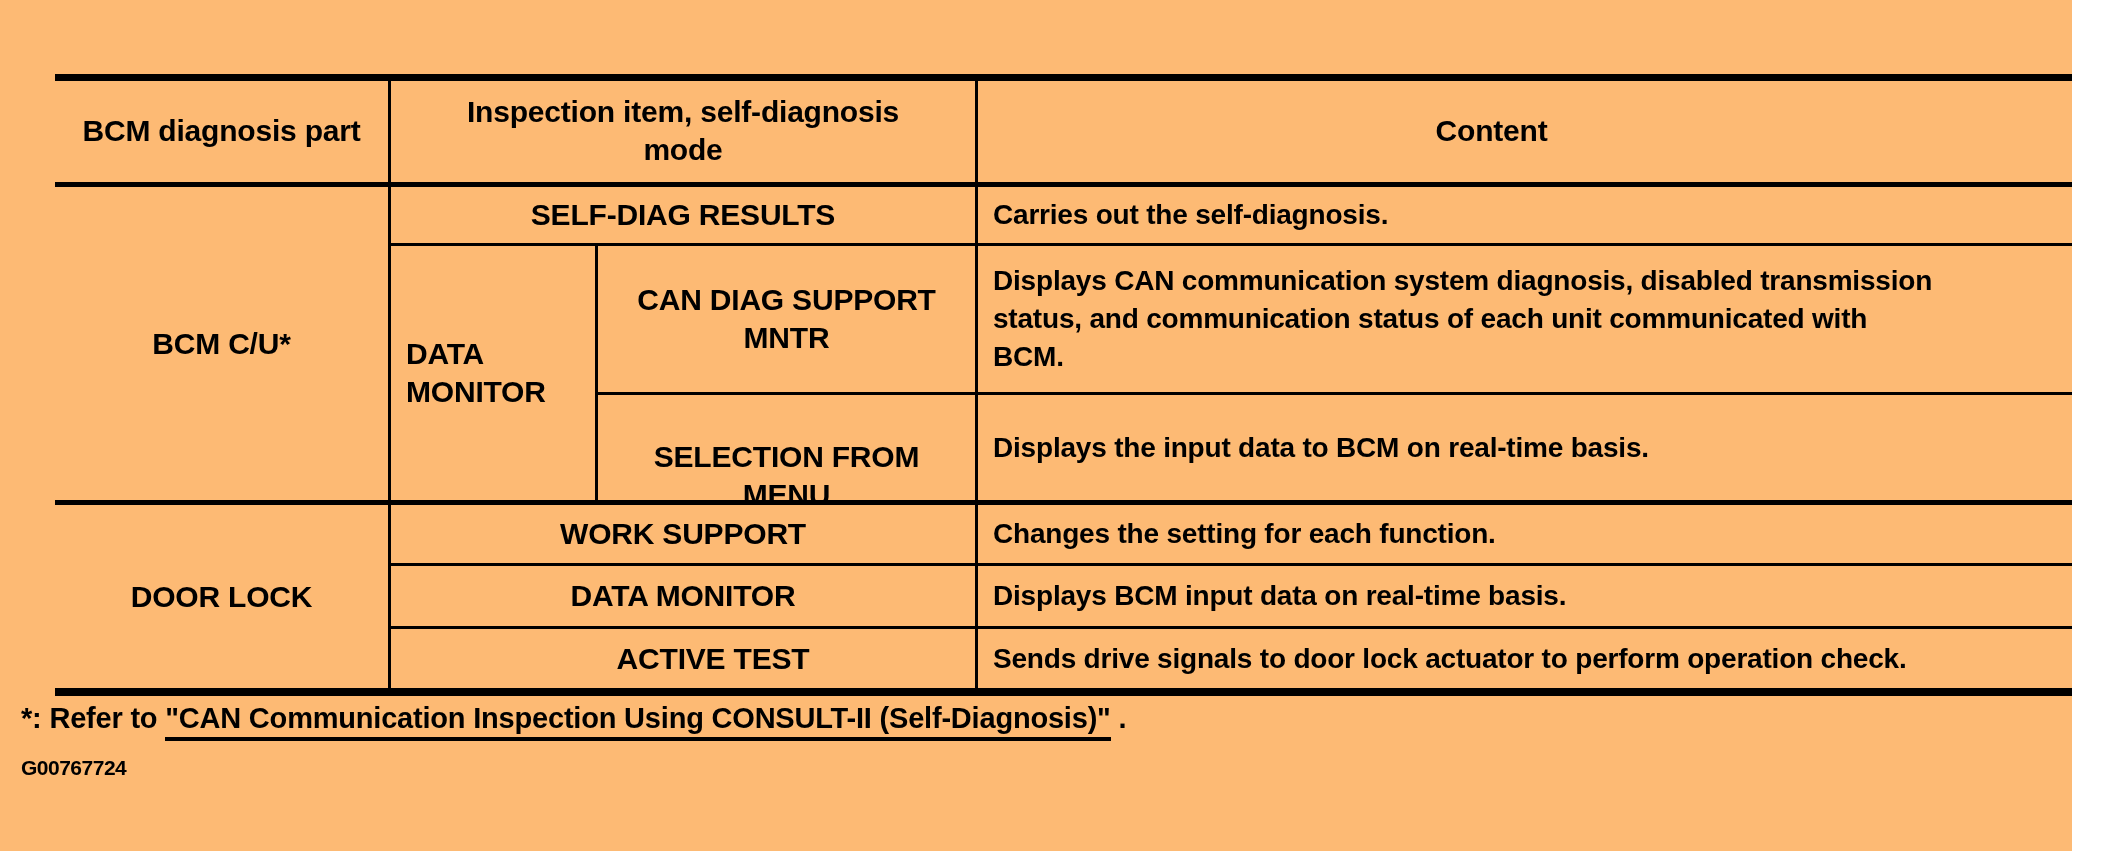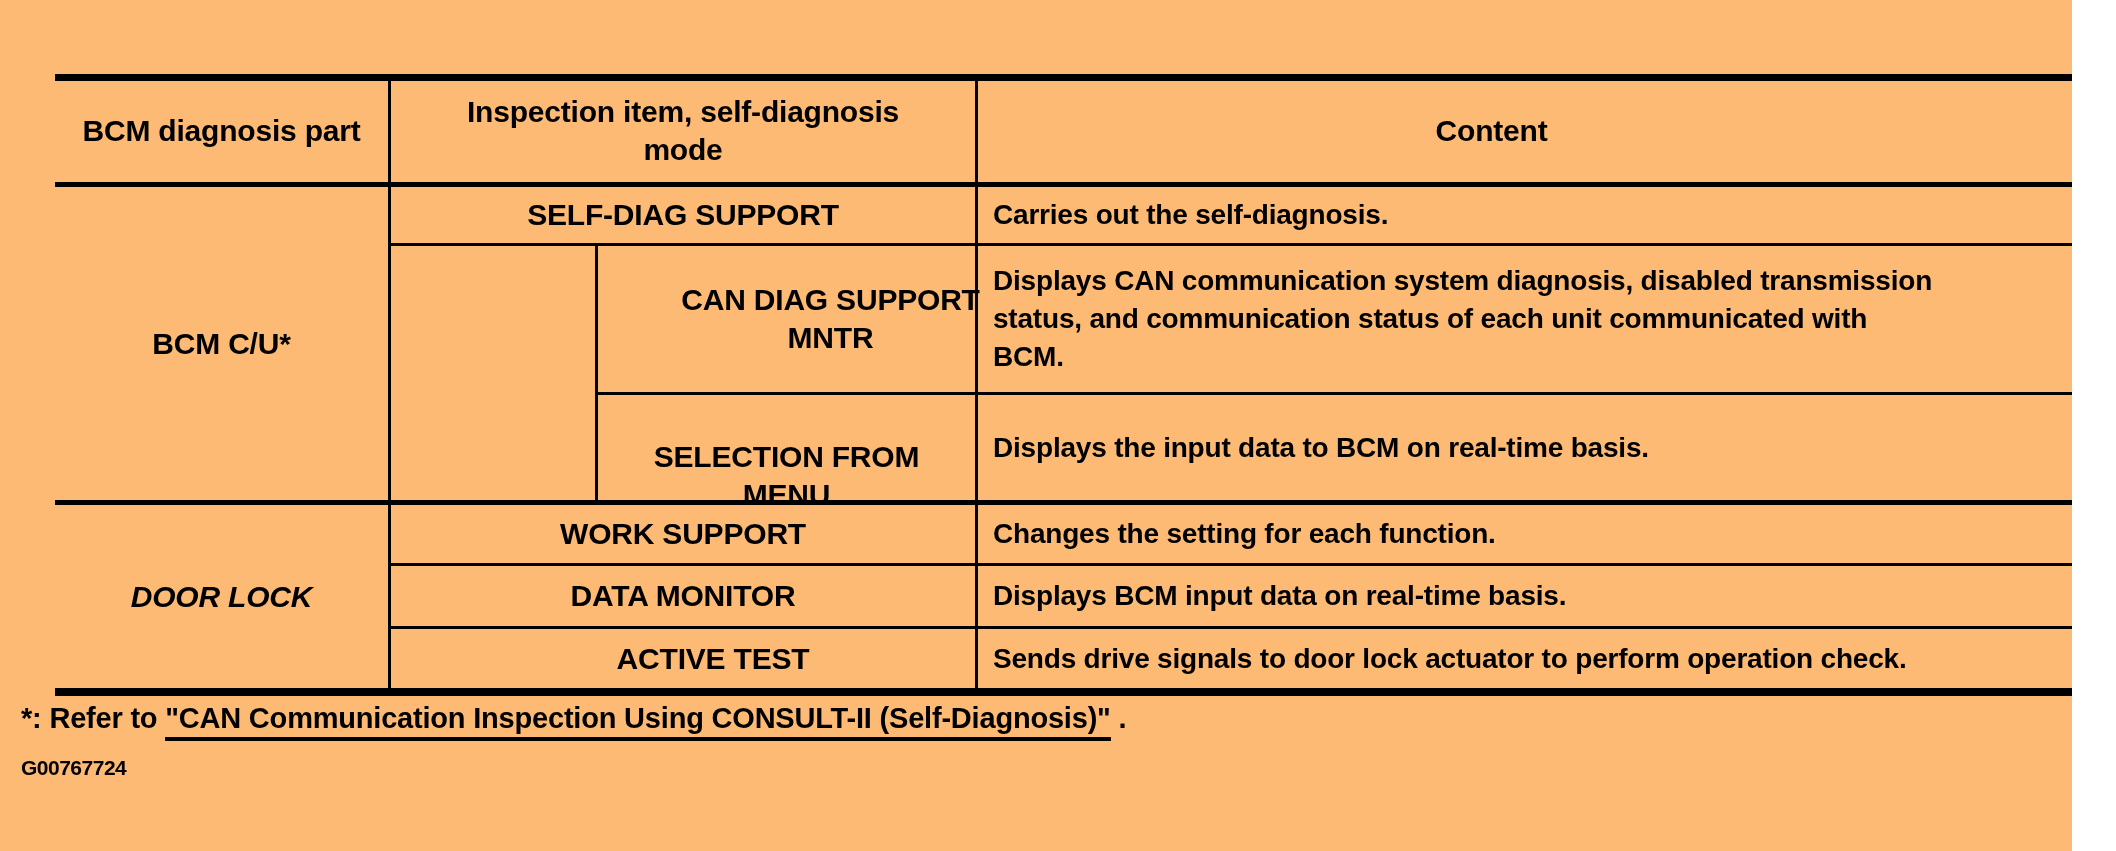--- a/index.html
+++ b/index.html
@@ -66,35 +66,37 @@
   <div class="vline" style="left:595px; top:243px; width:3px; height:260px;"></div>
   <div class="vline" style="left:975px; top:74px; width:3px; height:622px;"></div>
 
   <div class="cell center" style="left:55px; top:79px; width:333px; height:103px;">BCM diagnosis part</div>
   <div class="cell center" style="left:391px; top:79px; width:584px; height:103px;">Inspection item, self-diagnosis
 mode</div>
   <div class="cell center" style="left:929px; top:79px; width:1125px; height:103px;">Content</div>
 
   <div class="cell center" style="left:55px; top:187px; width:333px; height:313px;">BCM C/U*</div>
 
-  <div class="cell center" style="left:391px; top:187px; width:584px; height:56px;">SELF-DIAG SUPPORT</div>
+  <div class="cell center" style="left:391px; top:187px; width:584px; height:56px;">SELF-DIAG RESULTS</div>
   <div class="cell left content-cell" style="left:978px; top:187px; width:1125px; height:56px;">Carries out the self-diagnosis.</div>
 
+  <div class="cell left" style="left:391px; top:246px; width:204px; height:254px;">DATA
+MONITOR</div>
 
-  <div class="cell center" style="left:598px; top:246px; width:377px; height:146px;padding-left:44px;">CAN DIAG SUPPORT
+  <div class="cell center" style="left:598px; top:246px; width:377px; height:146px;">CAN DIAG SUPPORT
 MNTR</div>
   <div class="cell left content-cell" style="left:978px; top:246px; width:1125px; height:146px;">Displays CAN communication system diagnosis, disabled transmission
 status, and communication status of each unit communicated with
 BCM.</div>
 
   <div class="cell center" style="left:598px; top:395px; width:377px; height:105px;margin-top:28px;">SELECTION FROM
 MENU</div>
   <div class="cell left content-cell" style="left:978px; top:395px; width:1125px; height:105px;">Displays the input data to BCM on real-time basis.</div>
 
-  <div class="cell center" style="left:55px; top:505px; width:333px; height:183px;font-style:italic;">DOOR LOCK</div>
+  <div class="cell center" style="left:55px; top:505px; width:333px; height:183px;">DOOR LOCK</div>
 
   <div class="cell center" style="left:391px; top:505px; width:584px; height:58px;text-align:right;">WORK SUPPORT</div>
   <div class="cell left content-cell" style="left:978px; top:505px; width:1125px; height:58px;">Changes the setting for each function.</div>
 
   <div class="cell center" style="left:391px; top:566px; width:584px; height:60px;">DATA MONITOR</div>
   <div class="cell left content-cell" style="left:978px; top:566px; width:1125px; height:60px;">Displays BCM input data on real-time basis.</div>
 
   <div class="cell center" style="left:391px; top:629px; width:584px; height:59px;margin-left:30px;">ACTIVE TEST</div>
   <div class="cell left content-cell" style="left:978px; top:629px; width:1125px; height:59px;">Sends drive signals to door lock actuator to perform operation check.</div>
 

